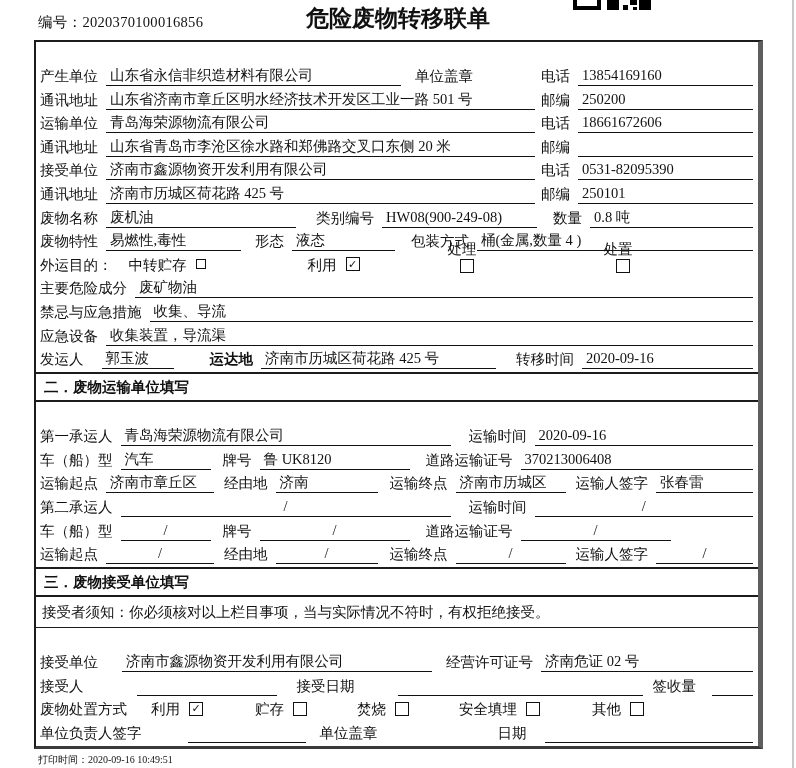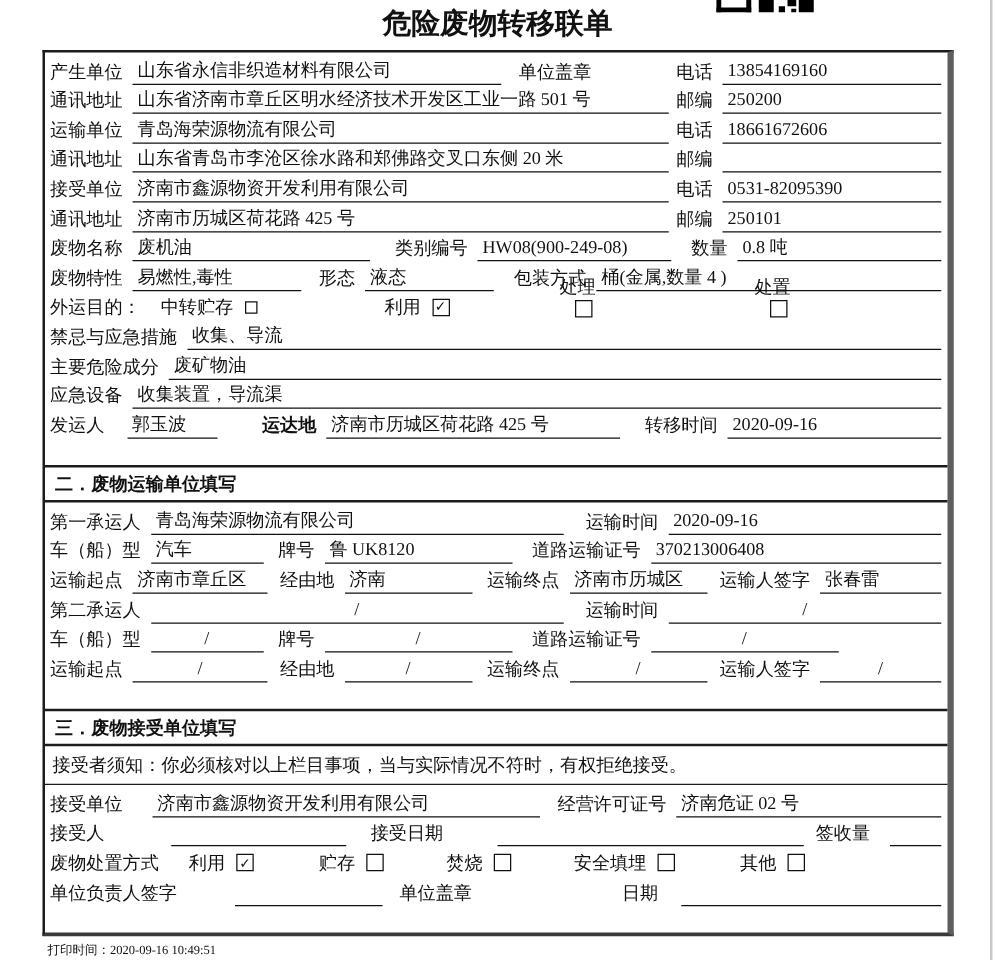--- a/index.html
+++ b/index.html
@@ -12,21 +12,21 @@
              font-family:"DejaVu Sans","Liberation Sans",sans-serif;}
   .qr{position:absolute;left:573px;top:0;}
   .form-table{position:absolute;left:34px;right:33px;top:40px;bottom:19px;
               border:2px solid #1c1c1c;border-right:5px solid #5e5e5e;border-bottom:3px solid #3a3a3a;
               display:flex;flex-direction:column;background:#fff;}
   .section{display:flex;flex-direction:column;flex:1 1 auto;}
   .section + .section{border-top:2px solid #1c1c1c;}
   .sec-heading{font-family:"DejaVu Sans","Liberation Sans",sans-serif;font-weight:bold;
                font-size:14.5px;padding:4px 8px 3px;border-bottom:2px solid #1c1c1c;}
   .notice-row{font-size:14.5px;padding:6px 6px 5px;border-bottom:1.5px solid #1c1c1c;}
-  .sec-body{padding:2px 5px 3px 4px;display:flex;flex-direction:column;flex:1;justify-content:flex-start;}
+  .sec-body{padding:2px 5px 3px 4px;display:flex;flex-direction:column;flex:1;justify-content:flex-end;}
   .row{display:flex;align-items:flex-end;height:23.6px;font-size:14.5px;line-height:19px;}
   .row-left{display:flex;align-items:flex-end;width:501px;}
   .row-right{display:flex;align-items:flex-end;flex:1;}
   .lbl,.plain{white-space:nowrap;margin-right:8px;}
   .val{border-bottom:1px solid #111;padding:0 4px;white-space:nowrap;overflow:hidden;
        box-sizing:border-box;min-height:19px;}
   .val.flex{flex:1;}
   .row-left .val.flex{margin-right:6px;}
   .val.center{text-align:center;}
   .cb{display:flex;align-items:center;white-space:nowrap;}
@@ -38,20 +38,23 @@
   .flexspacer{flex:1;}
   .footer{position:absolute;left:38px;bottom:1px;font-size:10px;}
   .page-edge{position:absolute;right:2px;top:0;bottom:0;width:2px;background:#c9c9c9;}
 </style>
 </head>
 <body>
 
 <div class="page">
 
   <div class="doc-header">
+    <div class="doc-number">
+      <span>编号：</span><span>2020370100016856</span>
+    </div>
     <div class="doc-title">危险废物转移联单</div>
     <svg class="qr" width="80" height="10" viewBox="0 0 80 10">
       <rect x="0" y="0" width="4" height="10" fill="#000"></rect>
       <rect x="24" y="0" width="4" height="10" fill="#000"></rect>
       <rect x="0" y="6" width="28" height="4" fill="#000"></rect>
       <rect x="34" y="0" width="12" height="10" fill="#000"></rect>
       <rect x="50" y="5" width="5" height="5" fill="#000"></rect>
       <rect x="57" y="0" width="7" height="5" fill="#000"></rect>
       <rect x="60" y="7" width="4" height="3" fill="#000"></rect>
       <rect x="66" y="0" width="12" height="10" fill="#000"></rect>
@@ -151,26 +154,26 @@
             <span class="cb" style="margin-left: 88px; flex-direction: column;">
               <span class="cb-lab">处理</span>
               <span class="box"></span>
             </span>
             <span class="cb" style="margin-left: 118px; flex-direction: column;">
               <span class="cb-lab">处置</span>
               <span class="box"></span>
             </span>
           </div>
           <div class="row">
+            <span class="lbl">主要危险成分</span>
+            <span class="val flex">废矿物油</span>
+          </div>
+          <div class="row">
             <span class="lbl">禁忌与应急措施</span>
             <span class="val flex">收集、导流</span>
-          </div>
-          <div class="row">
-            <span class="lbl">主要危险成分</span>
-            <span class="val flex">废矿物油</span>
           </div>
           <div class="row">
             <span class="lbl">应急设备</span>
             <span class="val flex">收集装置，导流渠</span>
           </div>
           <div class="row">
             <span class="lbl">发运人</span>
             <span class="val" style="width: 72px; margin-left: 10px;">郭玉波</span>
             <span class="lbl" style="margin-left: 36px; font-weight: bold;">运达地</span>
             <span class="val" style="width: 235px;">济南市历城区荷花路 425 号</span>

